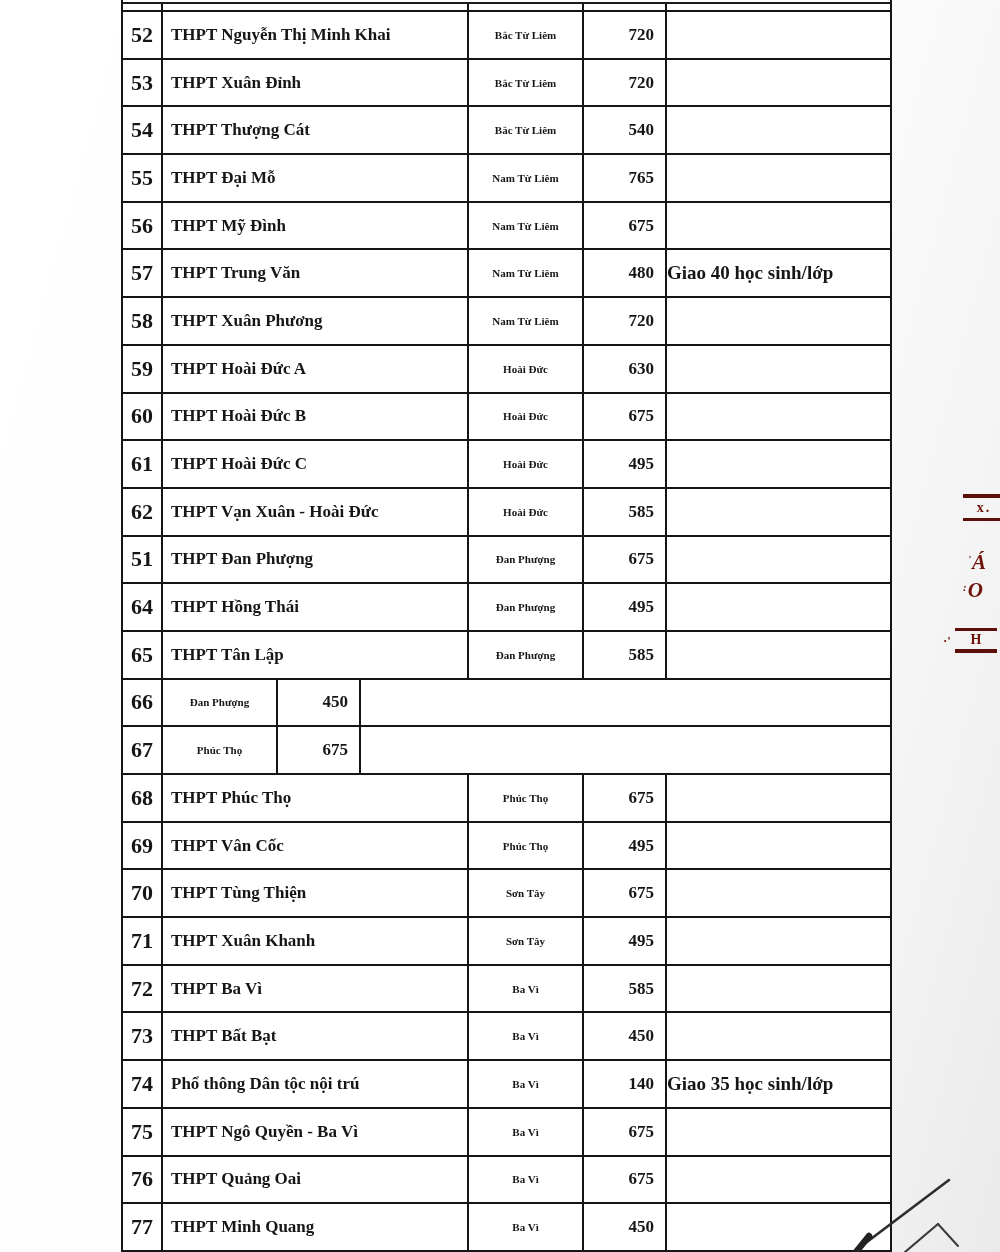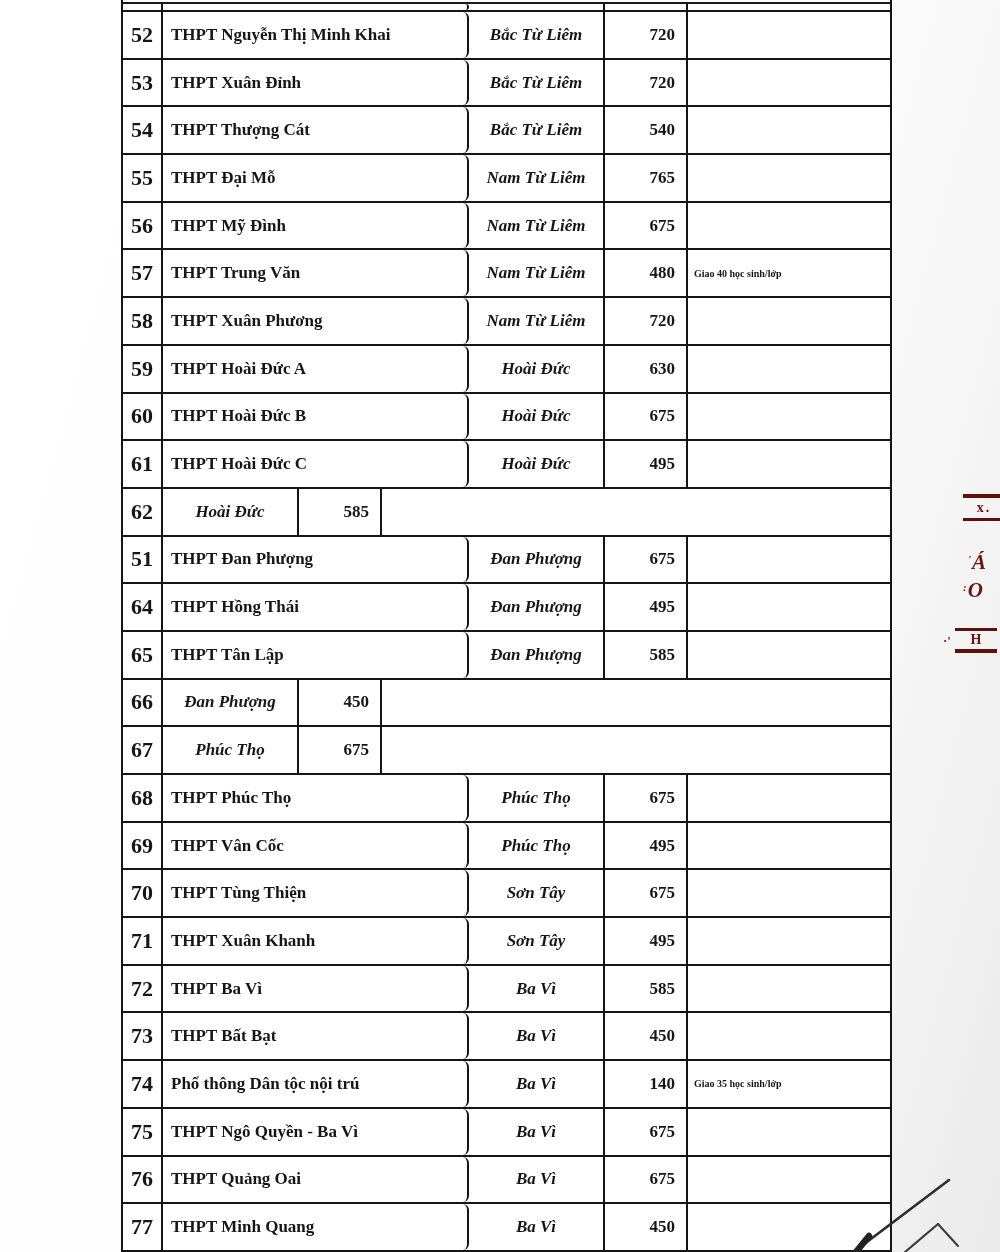--- a/index.html
+++ b/index.html
@@ -14,26 +14,26 @@
     box-sizing:content-box;background:#fff;
   }
   .sliver{display:flex;height:6px;margin-top:2px;
     border-top:2.5px solid #1b1b1b;border-bottom:2.5px solid #151515;}
   .sliver .cell{height:100%;}
   .row{display:flex;height:45.7px;border-bottom:2.5px solid #151515;}
   .cell{box-sizing:border-box;height:100%;display:flex;align-items:center;overflow:hidden;}
   .c-stt{width:40px;justify-content:center;border-right:2.5px solid #151515;
     font-size:22px;font-weight:bold;}
   .c-name{width:306px;padding-left:8px;border-right:2.5px solid #151515;
-    font-size:17px;font-weight:bold;white-space:nowrap;border-radius:6px;}
-  .c-district{width:136px;justify-content:center;border-right:2.5px solid #151515;
-    font-size:17px;font-weight:bold;white-space:nowrap;font-style:italic;}
+    font-size:17px;font-weight:bold;white-space:nowrap;}
+  .c-district{width:115px;justify-content:center;border-right:2.5px solid #151515;
+    font-size:11px;font-weight:bold;white-space:nowrap;}
   .c-quota{width:83px;justify-content:flex-end;padding-right:11px;
     border-right:2.5px solid #151515;font-size:17px;font-weight:bold;}
-  .c-note{flex:1;padding-left:6px;font-size:10px;font-weight:bold;white-space:nowrap;}
+  .c-note{flex:1;font-size:19px;font-weight:bold;white-space:nowrap;}
 
   
   .stamp-frag{position:absolute;color:#6f130c;font-family:"Liberation Serif",serif;
     font-weight:bold;line-height:1;}
   .frag-box{width:42px;text-align:center;}
   .frag-bar{height:2.5px;background:#5d100a;margin:2px 0;}
   .frag-bar.thick{height:4px;}
   #frag-x{left:963px;top:492px;font-size:14px;}
   #frag-x .txt{letter-spacing:2px;padding:1px 0;}
   #frag-a{left:968px;top:552px;font-size:21px;font-style:italic;}
@@ -121,20 +121,21 @@
   </div>
       <div class="row">
     <div class="cell c-stt">61</div>
     <div class="cell c-name">THPT Hoài Đức C</div>
     <div class="cell c-district">Hoài Đức</div>
     <div class="cell c-quota">495</div>
     <div class="cell c-note"></div>
   </div>
       <div class="row">
     <div class="cell c-stt">62</div>
+    <div class="cell c-name">THPT Vạn Xuân - Hoài Đức</div>
     <div class="cell c-district">Hoài Đức</div>
     <div class="cell c-quota">585</div>
     <div class="cell c-note"></div>
   </div>
       <div class="row">
     <div class="cell c-stt">51</div>
     <div class="cell c-name">THPT Đan Phượng</div>
     <div class="cell c-district">Đan Phượng</div>
     <div class="cell c-quota">675</div>
     <div class="cell c-note"></div>

